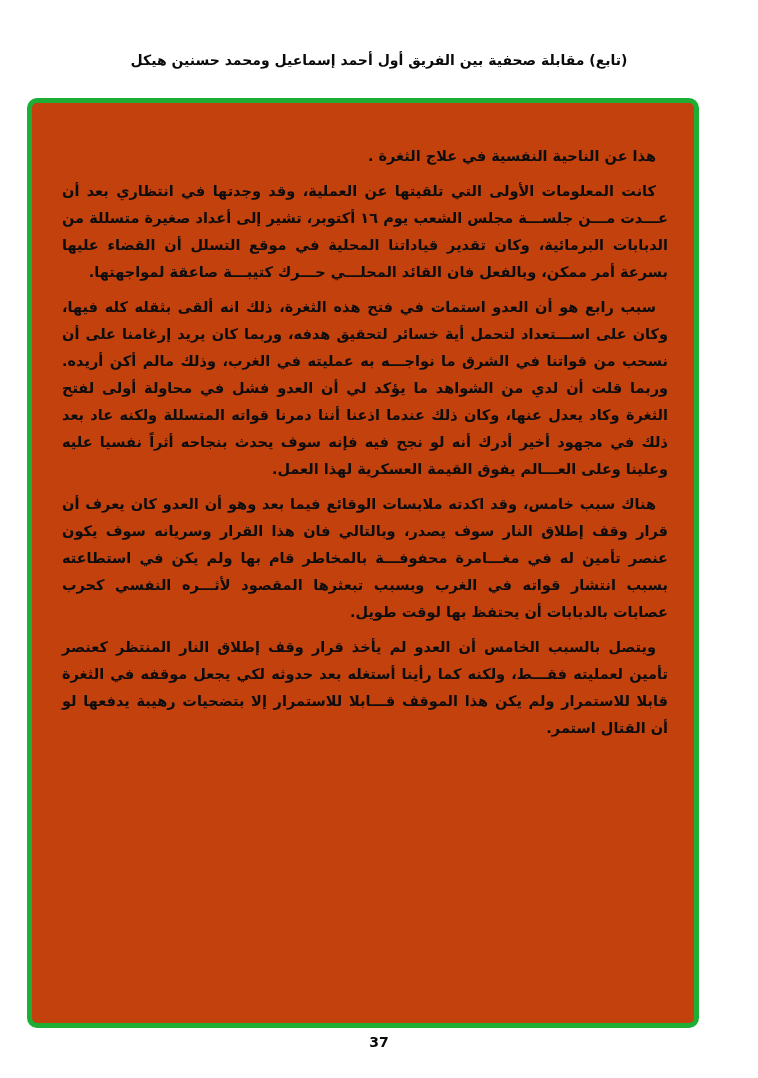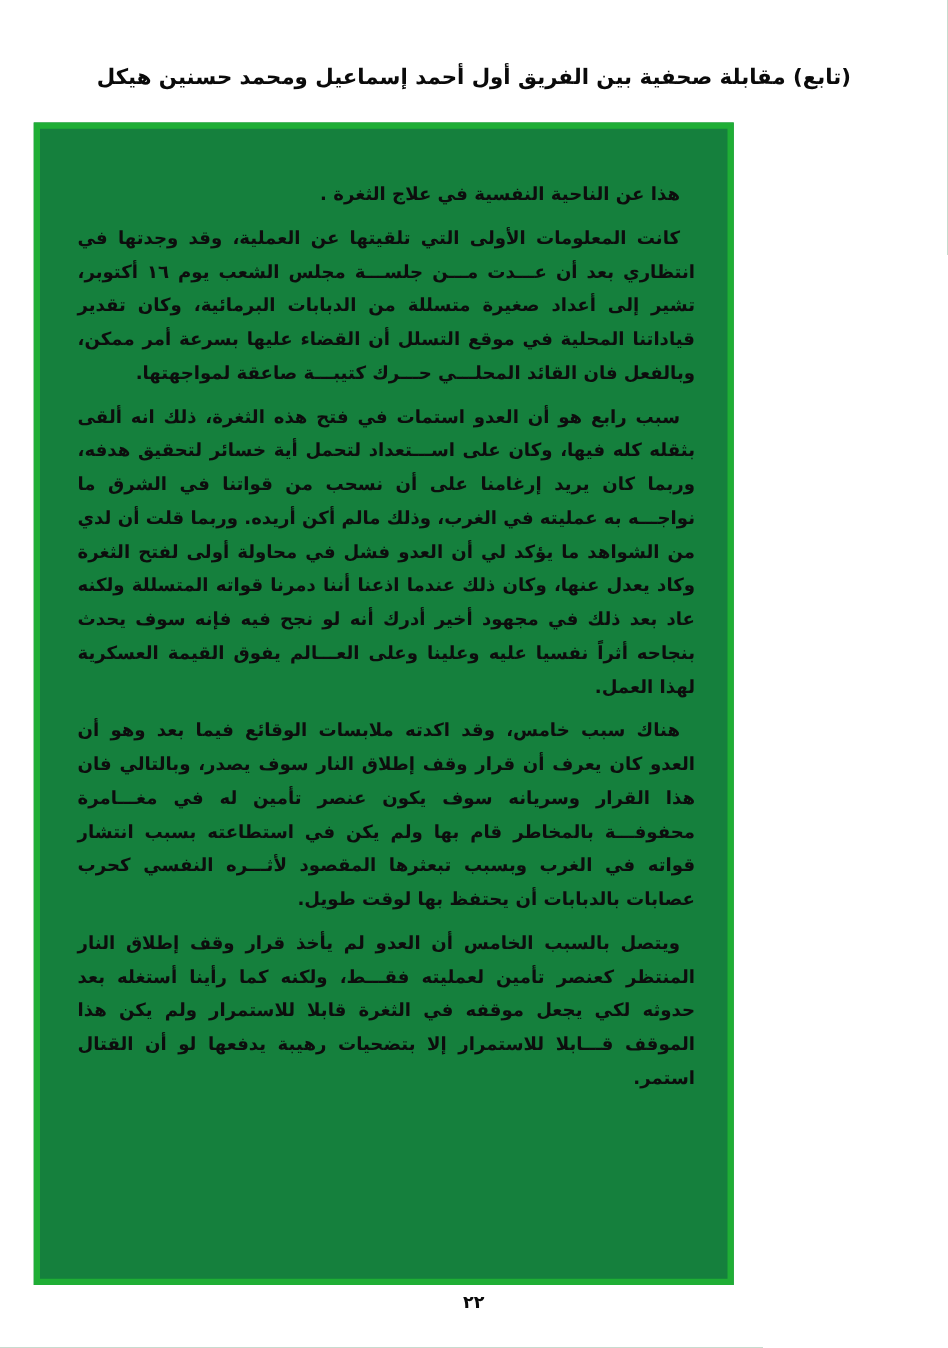--- a/index.html
+++ b/index.html
@@ -14,34 +14,34 @@
     color: #0d0d0d;
     overflow: hidden;
   }
   .doc-header {
     position: absolute;
     top: 52px;
     left: 0;
     width: 100%;
     text-align: center;
     direction: rtl;
-    font-size: 17px;
+    font-size: 14px;
     font-weight: bold;
     letter-spacing: 0;
     color: #0a0a0a;
   }
   .content-frame {
     position: absolute;
     left: 27px;
     top: 98px;
-    width: 560px;
+    width: 672px;
     height: 930px;
     border: 5px solid #1fae35;
-    border-radius: 0;
-    background: #15803d;
+    border-radius: 10px;
+    background: #c2410c;
   }
   .text-block {
     position: absolute;
     top: 40px;
     right: 26px;
     left: 30px;
     direction: rtl;
     text-align: justify;
     font-size: 14.5px;
     font-weight: bold;
@@ -74,15 +74,15 @@
   <div class="content-frame">
     <div class="text-block">
       <p>هذا عن الناحية النفسية في علاج الثغرة .</p>
       <p>كانت المعلومات الأولى التي تلقيتها عن العملية، وقد وجدتها في انتظاري بعد أن عـــدت مـــن جلســـة مجلس الشعب يوم ١٦ أكتوبر، تشير إلى أعداد صغيرة متسللة من الدبابات البرمائية، وكان تقدير قياداتنا المحلية في موقع التسلل أن القضاء عليها بسرعة أمر ممكن، وبالفعل فان القائد المحلـــي حـــرك كتيبـــة صاعقة لمواجهتها.</p>
       <p>سبب رابع هو أن العدو استمات في فتح هذه الثغرة، ذلك انه ألقى بثقله كله فيها، وكان على اســـتعداد لتحمل أية خسائر لتحقيق هدفه، وربما كان يريد إرغامنا على أن نسحب من قواتنا في الشرق ما نواجـــه به عمليته في الغرب، وذلك مالم أكن أريده. وربما قلت أن لدي من الشواهد ما يؤكد لي أن العدو فشل في محاولة أولى لفتح الثغرة وكاد يعدل عنها، وكان ذلك عندما اذعنا أننا دمرنا قواته المتسللة ولكنه عاد بعد ذلك في مجهود أخير أدرك أنه لو نجح فيه فإنه سوف يحدث بنجاحه أثراً نفسيا عليه وعلينا وعلى العـــالم يفوق القيمة العسكرية لهذا العمل.</p>
       <p>هناك سبب خامس، وقد اكدته ملابسات الوقائع فيما بعد وهو أن العدو كان يعرف أن قرار وقف إطلاق النار سوف يصدر، وبالتالي فان هذا القرار وسريانه سوف يكون عنصر تأمين له في مغـــامرة محفوفـــة بالمخاطر قام بها ولم يكن في استطاعته بسبب انتشار قواته في الغرب وبسبب تبعثرها المقصود لأثـــره النفسي كحرب عصابات بالدبابات أن يحتفظ بها لوقت طويل.</p>
       <p>ويتصل بالسبب الخامس أن العدو لم يأخذ قرار وقف إطلاق النار المنتظر كعنصر تأمين لعمليته فقـــط، ولكنه كما رأينا أستغله بعد حدوثه لكي يجعل موقفه في الثغرة قابلا للاستمرار ولم يكن هذا الموقف قـــابلا للاستمرار إلا بتضحيات رهيبة يدفعها لو أن القتال استمر.</p>
     </div>
   </div>
 
-  <div class="page-number">٢٢</div>
+  <div class="page-number">37</div>
 
 </div>
 
 </body></html>

